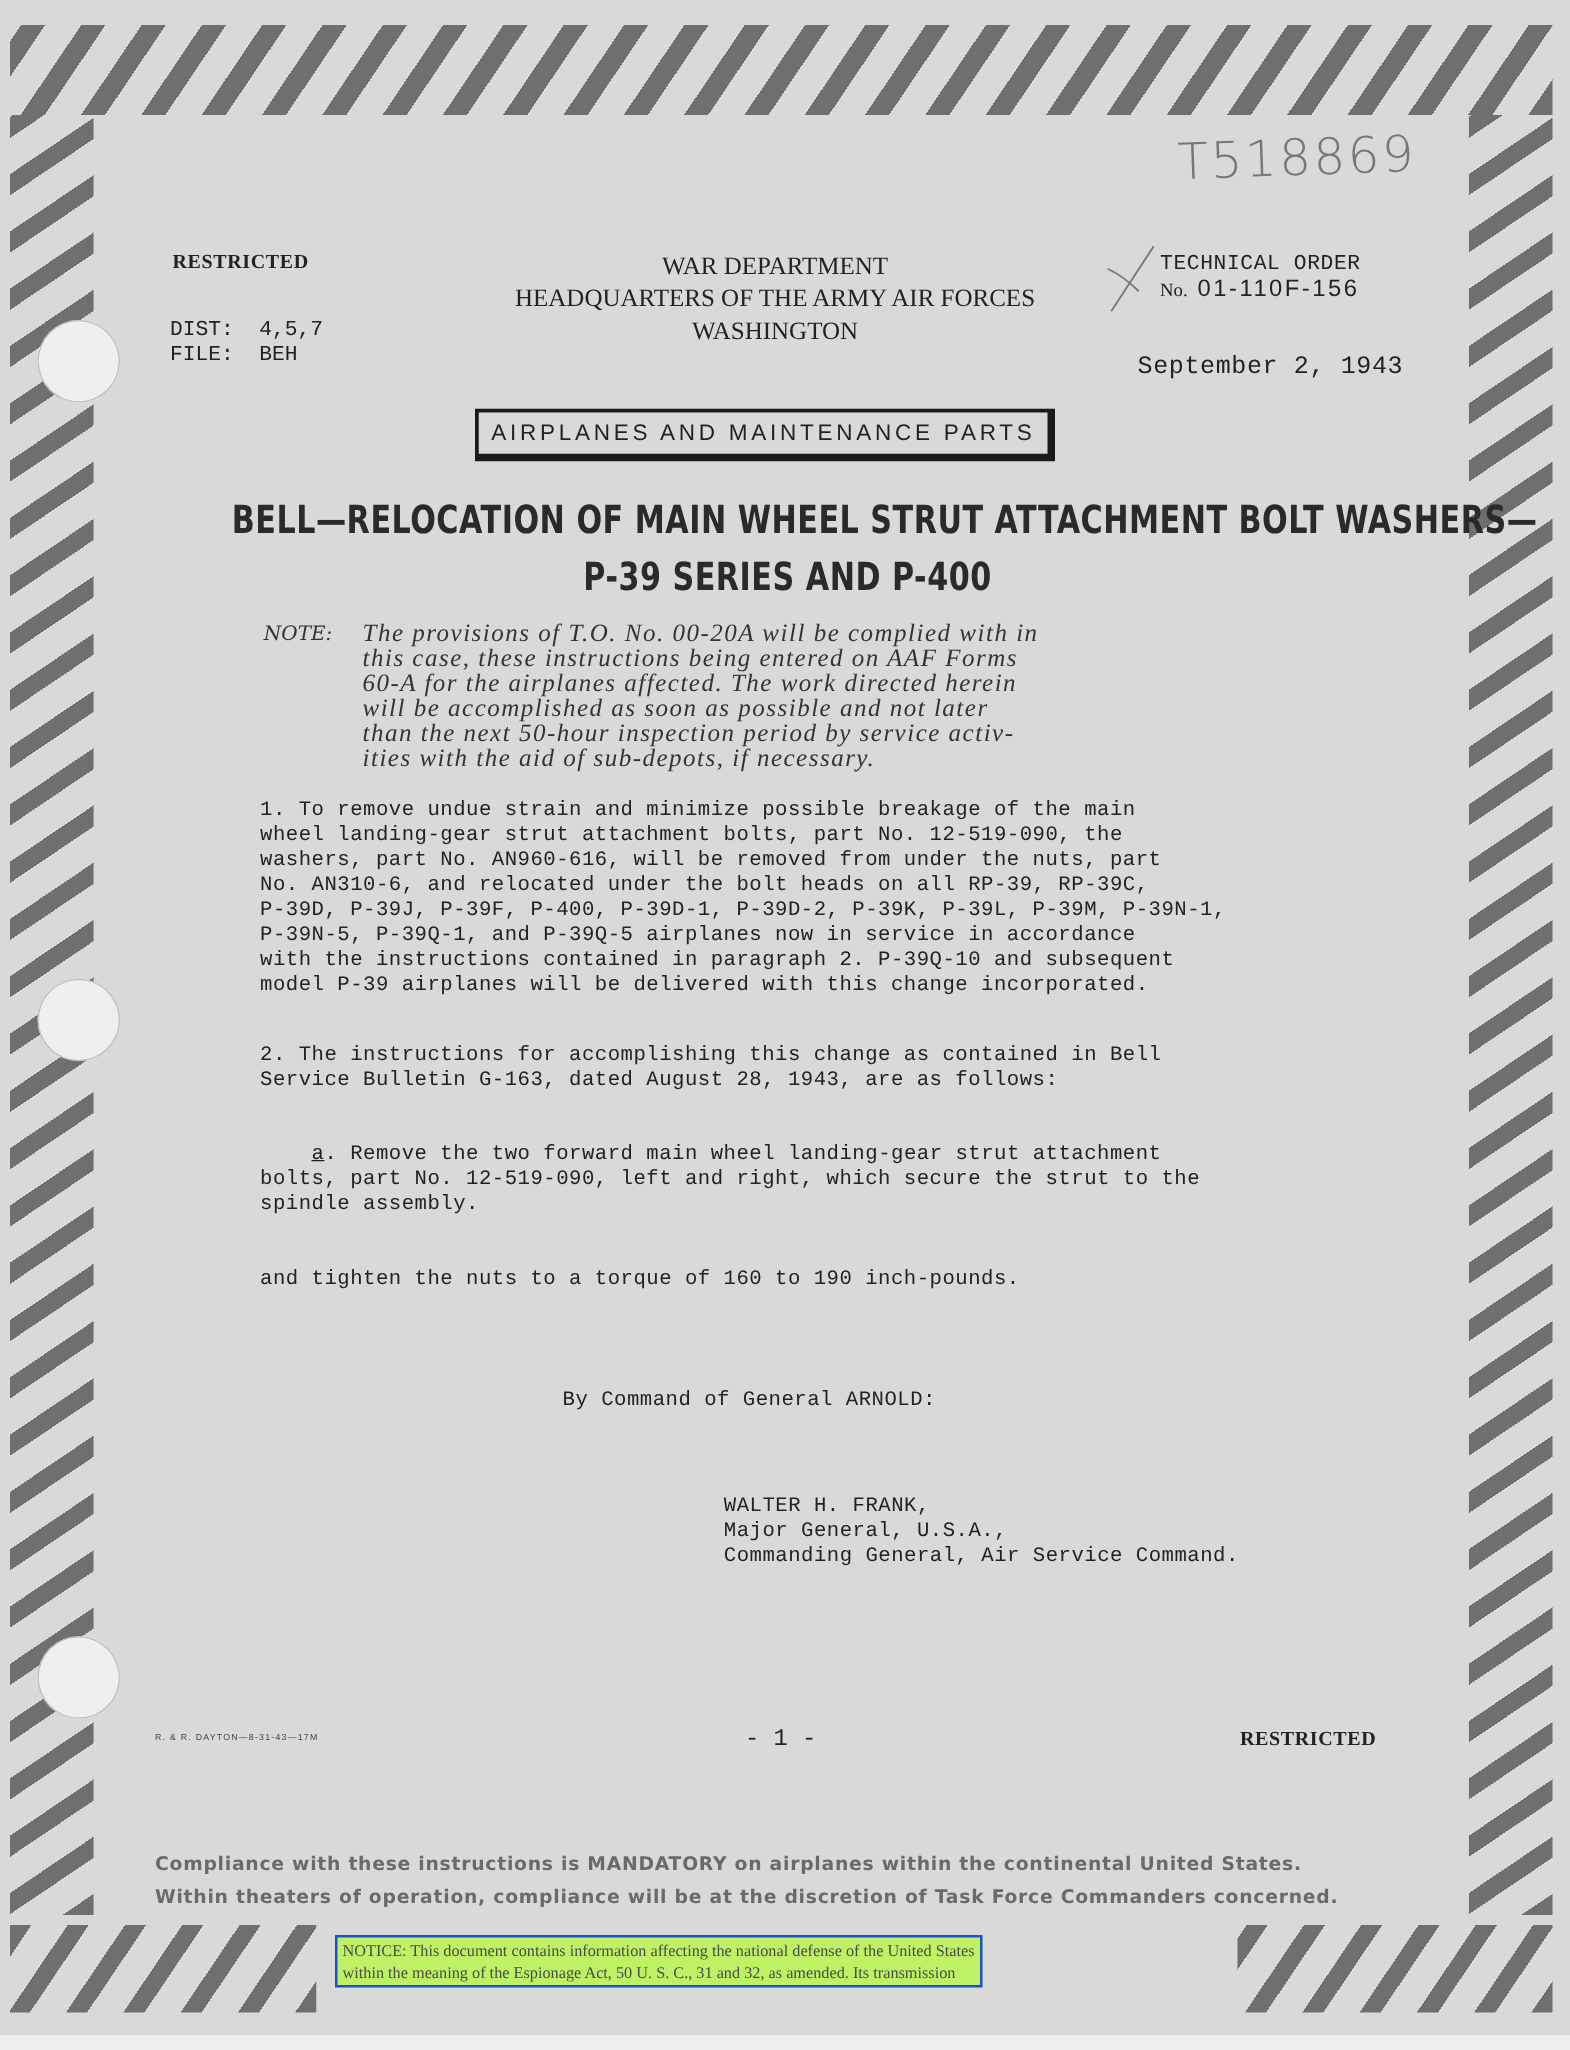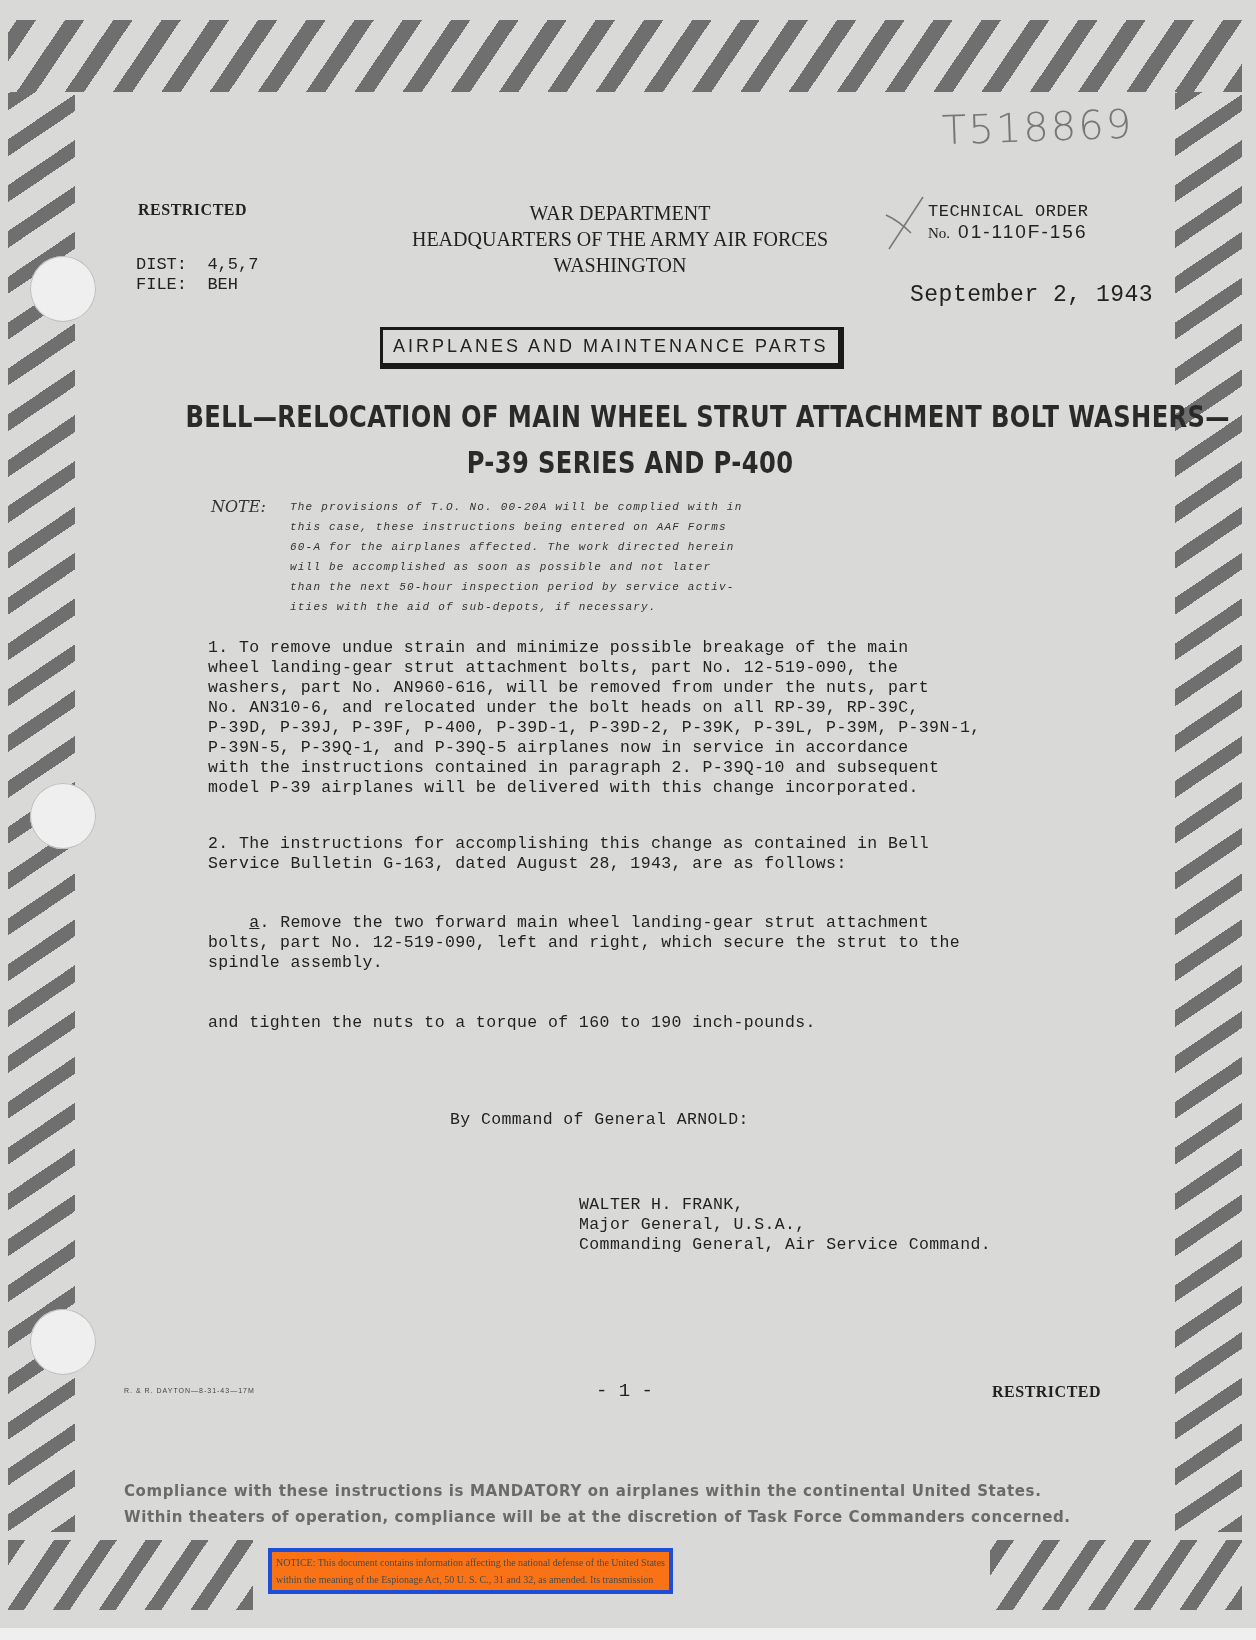--- a/index.html
+++ b/index.html
@@ -47,33 +47,33 @@
   .hdr-center { font-size:20px; text-align:center; line-height:26px; }
   .hdr-mono { font-size:17px; line-height:20px; white-space:pre; }
 
   .category-box { border:3px solid #1a1a1a; border-right-width:6px; border-bottom-width:6px;
     padding:6px 10px; font-size:18px; letter-spacing:3px; color:#222; }
 
   .title { font-family:"DejaVu Sans","Liberation Sans", sans-serif; font-weight:bold; font-size:31px;
     color:#2a2a2a; text-align:center; transform:scaleX(0.78); transform-origin:center; letter-spacing:0.5px; white-space:nowrap; }
 
   .note-label { font-family:"DejaVu Serif", serif; font-style:italic; font-size:16px; color:#333; }
-  .note-text { font-family:Liberation Mono, monospace; font-style:italic; font-size:11px; color:#333;
+  .note-text { font-family:Liberation Serif, serif; font-style:italic; font-size:20px; color:#333;
     line-height:20px; letter-spacing:1.2px; white-space:pre; }
 
   .body-text { font-size:16.5px; line-height:20px; white-space:pre; letter-spacing:0.4px; }
 
   .footer-mono { font-size:17px; }
   .printer-mark { font-size:7px; letter-spacing:1px; color:#444; }
 
   .compliance { font-family:"DejaVu Sans","Liberation Sans", sans-serif; font-weight:bold; font-size:15px;
     color:#6a6a6a; line-height:26px; letter-spacing:0.6px; white-space:pre; }
 
-  .notice-box { border:4px solid #1d4ed8; padding:2px 4px; font-family:"Liberation Serif","DejaVu Serif", serif;
-    font-size:10px; line-height:17px; color:#4a4a4a; white-space:pre; background:#f97316; }
+  .notice-box { border:2px solid #1d4ed8; padding:2px 4px; font-family:"Liberation Serif","DejaVu Serif", serif;
+    font-size:13px; line-height:17px; color:#4a4a4a; white-space:pre; background:#bef264; }
 
   .pen-x { position:absolute; }
 </style>
 </head>
 <body>
 
 <div class="page">
   <div class="stripe stripe-top"></div>
   <div class="stripe stripe-left"></div>
   <div class="stripe stripe-right"></div>
@@ -96,21 +96,21 @@
     <div>HEADQUARTERS OF THE ARMY AIR FORCES</div>
     <div>WASHINGTON</div>
   </div>
 
   <svg class="pen-x" style="left:883px; top:195px;" width="50" height="56" viewBox="0 0 50 56">
     <path d="M40 2 L6 54" stroke="#777" stroke-width="1.5" fill="none"></path>
     <path d="M3 20 Q16 26 28 38" stroke="#777" stroke-width="1.5" fill="none"></path>
   </svg>
   <div class="abs mono" style="left:928px; top:202px; font-size:17px; letter-spacing:0.5px;">TECHNICAL ORDER</div>
   <div class="abs" style="left:928px; top:221px; white-space:pre;"><span class="serif" style="font-size:15px;">No.</span>  <span class="sans" style="font-size:19px; letter-spacing:2px; color:#222;">01-110F-156</span></div>
-  <div class="abs mono" style="left:910px; top:282px; font-size:23px; letter-spacing:0.5px;">September 2, 1943</div>
+  <div class="abs mono" style="left:910px; top:282px; font-size:20px; letter-spacing:0.5px;">September 2, 1943</div>
 
   <div class="abs" style="left:380px; top:327px;">
     <div class="category-box sans">AIRPLANES AND MAINTENANCE PARTS</div>
   </div>
 
   <div class="abs" style="left:60px; top:392px; width:1140px;">
     <div class="title" style="line-height:48px;">BELL—RELOCATION OF MAIN WHEEL STRUT ATTACHMENT BOLT WASHERS—</div>
     <div class="title" style="line-height:44px;">P-39 SERIES AND P-400</div>
   </div>
 

